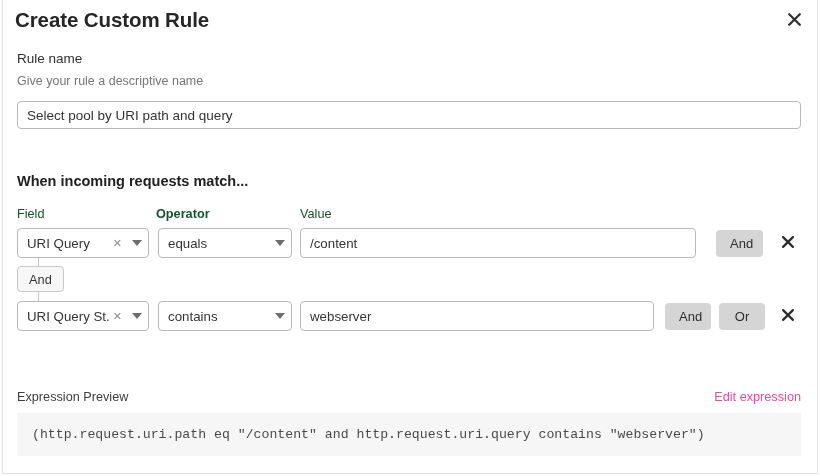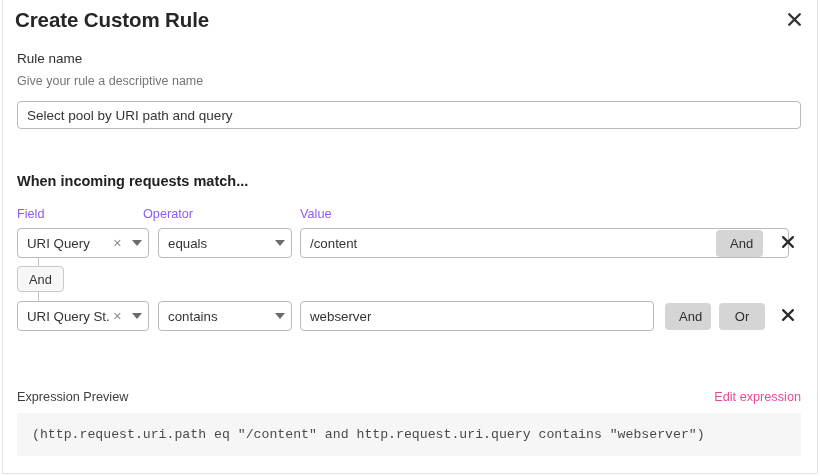--- a/index.html
+++ b/index.html
@@ -61,23 +61,23 @@
     outline: none;
   }
 
   
   .section-heading {
     position: absolute; left: 14px; top: 173px;
     font-size: 14.5px; font-weight: bold; color: #212121;
   }
 
   
-  .col-hdr { position: absolute; font-size: 12.7px; color: #8b5cf6; top: 207px; }
+  .col-hdr { position: absolute; font-size: 12.7px; color: #14532d; top: 207px; }
   .col-hdr.field { left: 14px; }
-  .col-hdr.operator { left: 140px; }
+  .col-hdr.operator { left: 153px; font-weight: bold; }
   .col-hdr.value { left: 297px; }
 
   
   .cond-row { position: absolute; left: 0; width: 816px; height: 30px; }
   .cond-row.r1 { top: 228px; }
   .cond-row.r2 { top: 301px; }
 
   .select-box {
     position: absolute;
     height: 30px;
@@ -125,21 +125,21 @@
     left: 297px; height: 30px;
     border: 1px solid #b9b9b9;
     border-radius: 4px;
     background: #fff;
     font-family: "Liberation Sans", sans-serif;
     font-size: 13.3px;
     color: #343434;
     padding: 0 9px;
     outline: none;
   }
-  .value-input.v1 { width: 489px; }
+  .value-input.v1 { width: 396px; }
   .value-input.v2 { width: 354px; }
 
   .logic-btn {
     position: absolute;
     height: 27px;
     top: 2px;
     background: #d5d5d5;
     border: none;
     border-radius: 4px;
     font-family: "Liberation Sans", sans-serif;

